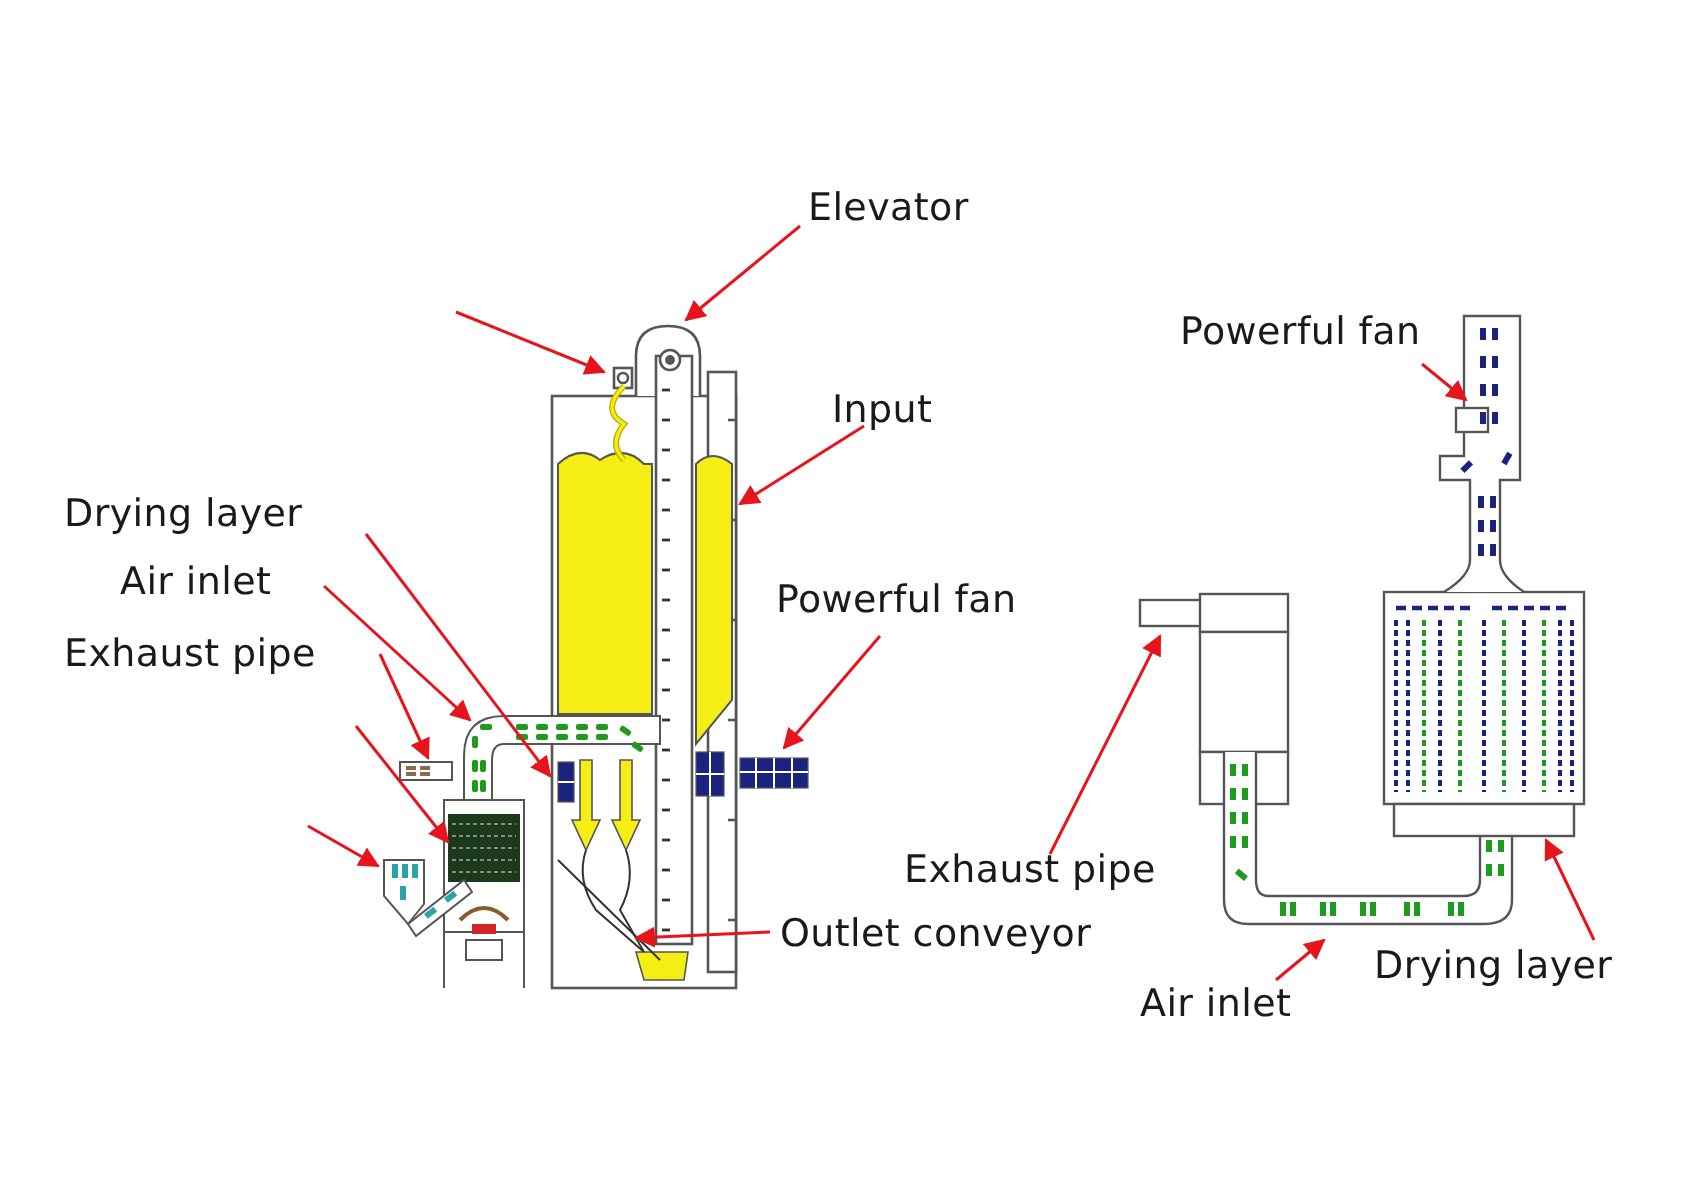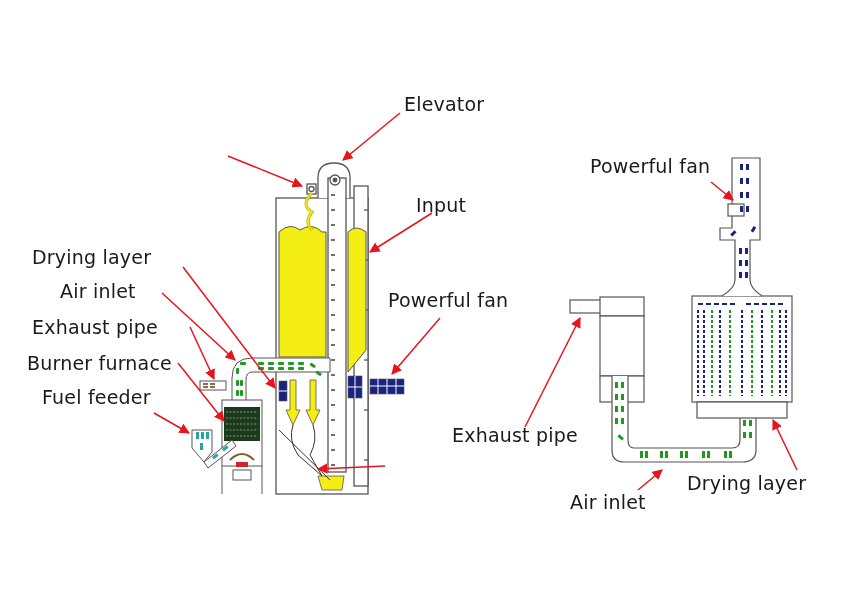--- a/index.html
+++ b/index.html
@@ -258,20 +258,19 @@
       <line x1="797" y1="470" x2="773" y2="420"></line>
     </g>
   </svg>
 
   <div class="lbl" style="left:404px;top:93px;">Elevator</div>
   <div class="lbl" style="left:416px;top:194px;">Input</div>
   <div class="lbl" style="left:32px;top:246px;">Drying layer</div>
   <div class="lbl" style="left:60px;top:280px;">Air inlet</div>
   <div class="lbl" style="left:388px;top:289px;">Powerful fan</div>
   <div class="lbl" style="left:32px;top:316px;">Exhaust pipe</div>
-  <div class="lbl" style="left:27px;top:352px;">Burner furnace</div>
-  <div class="lbl" style="left:42px;top:386px;">Fuel feeder</div>
+  <div class="lbl" style="left:390px;top:456px;">Outlet conveyor</div>
 
   <div class="lbl" style="left:590px;top:155px;">Powerful fan</div>
   <div class="lbl" style="left:452px;top:424px;">Exhaust pipe</div>
   <div class="lbl" style="left:570px;top:491px;">Air inlet</div>
   <div class="lbl" style="left:687px;top:472px;">Drying layer</div>
 </div>
 
 </body></html>

